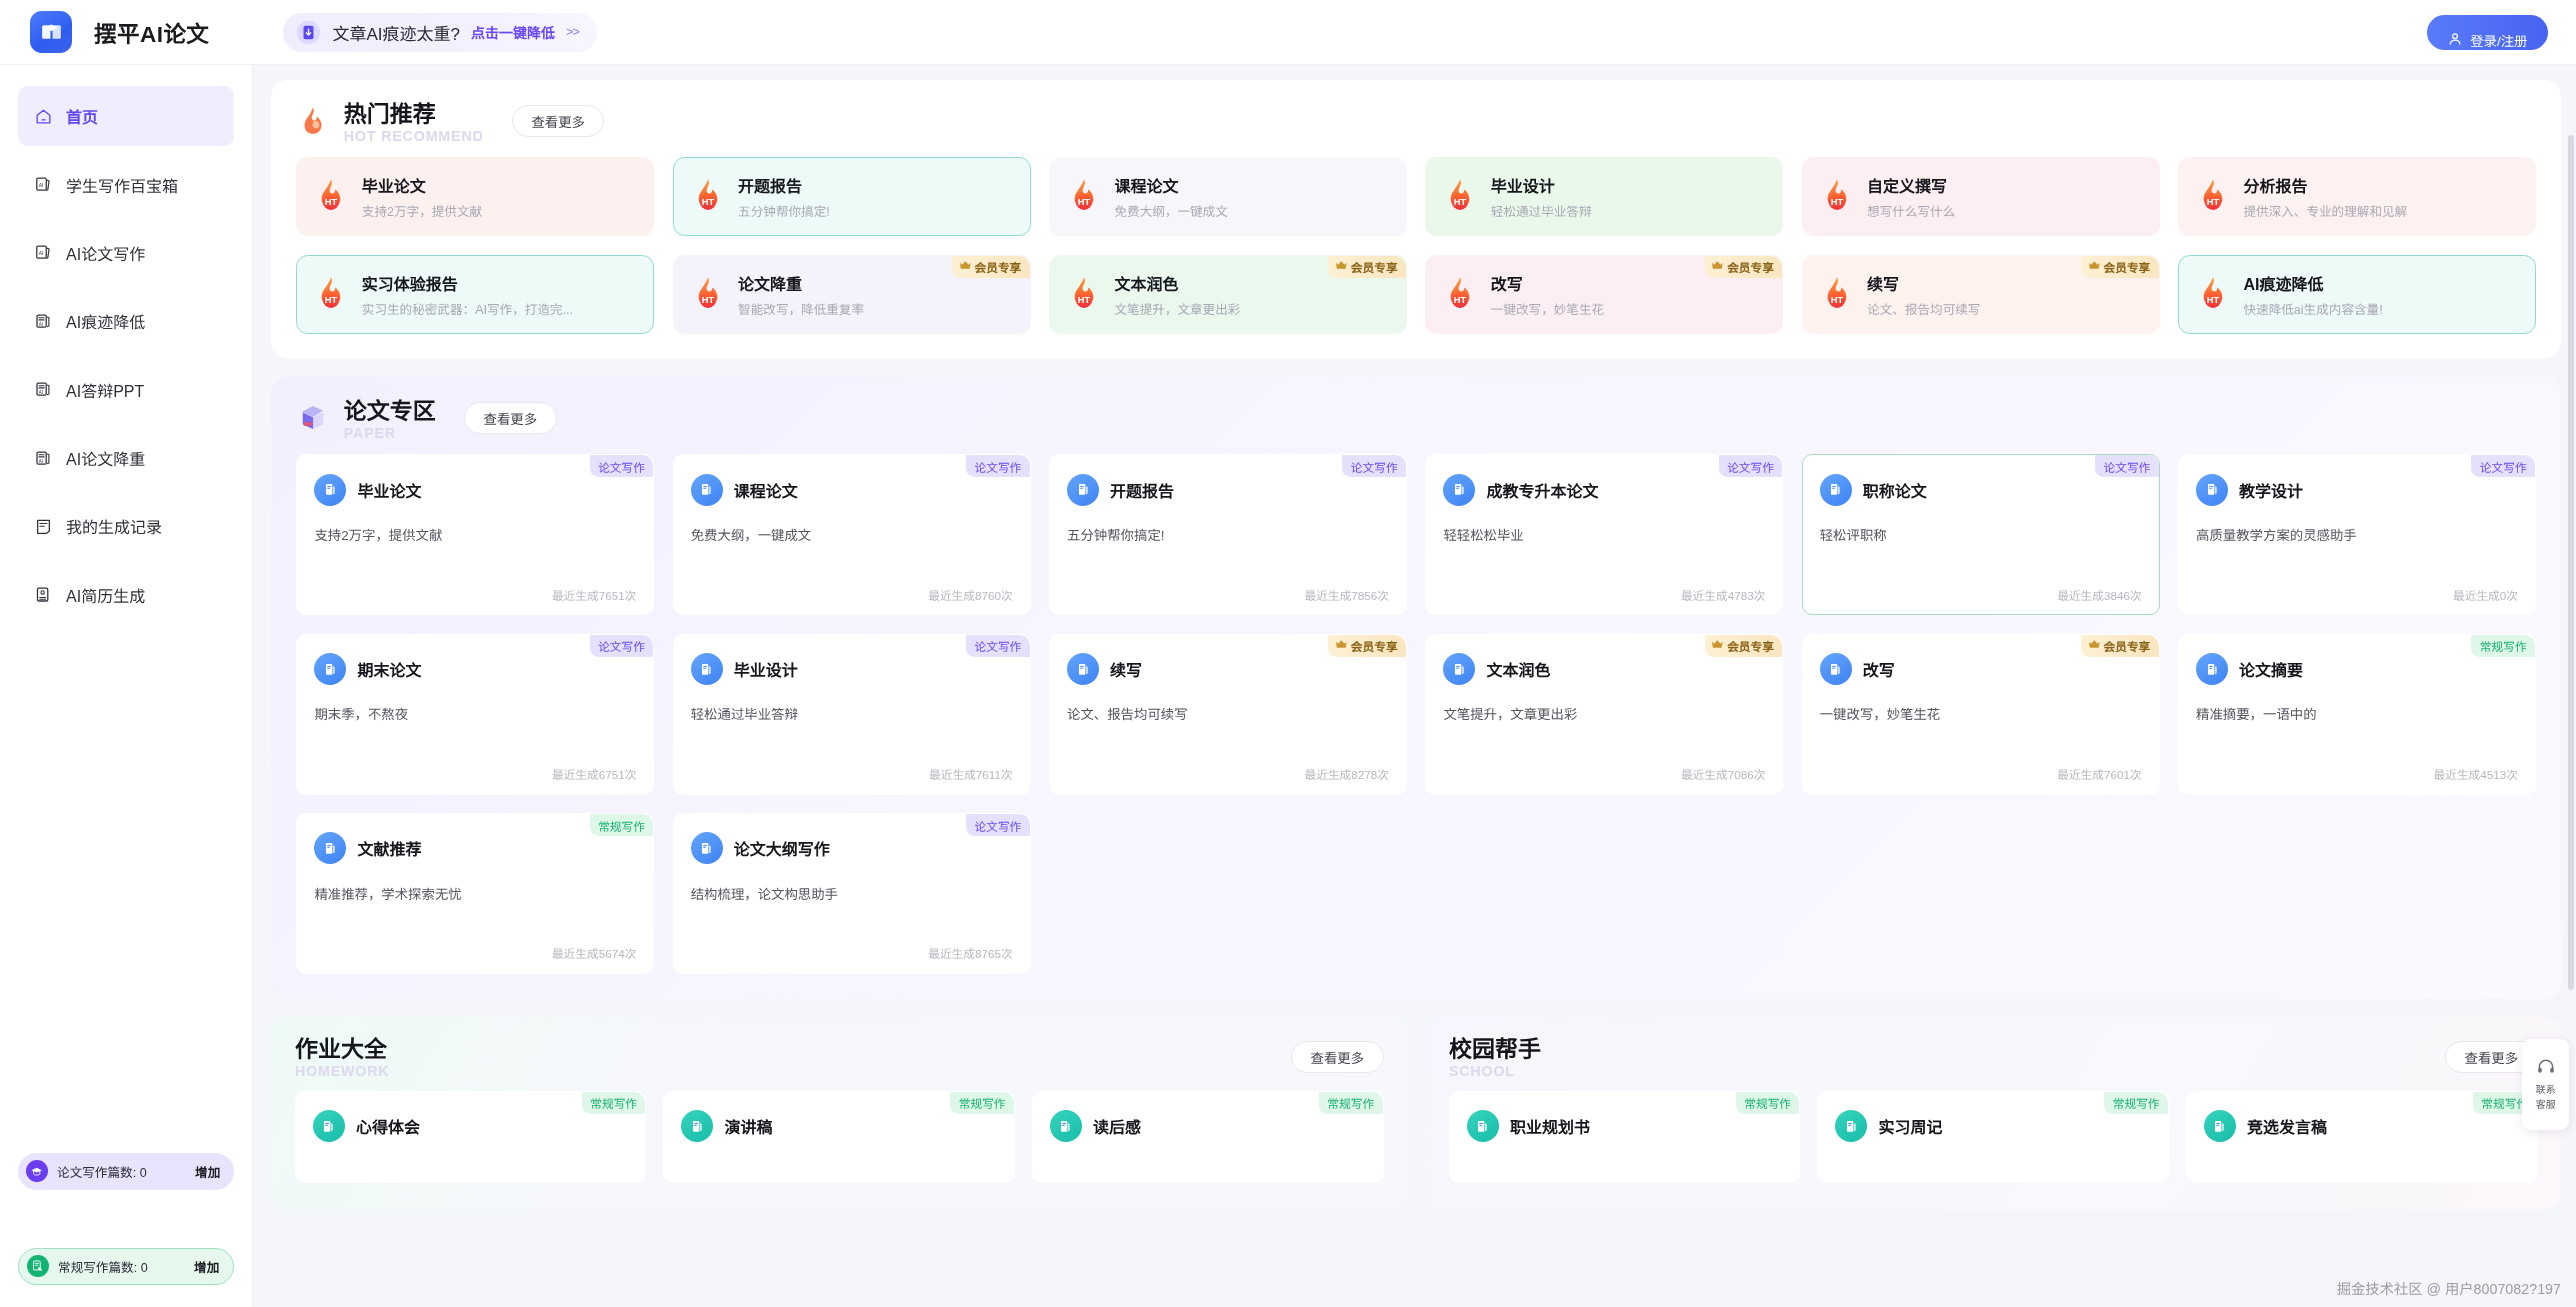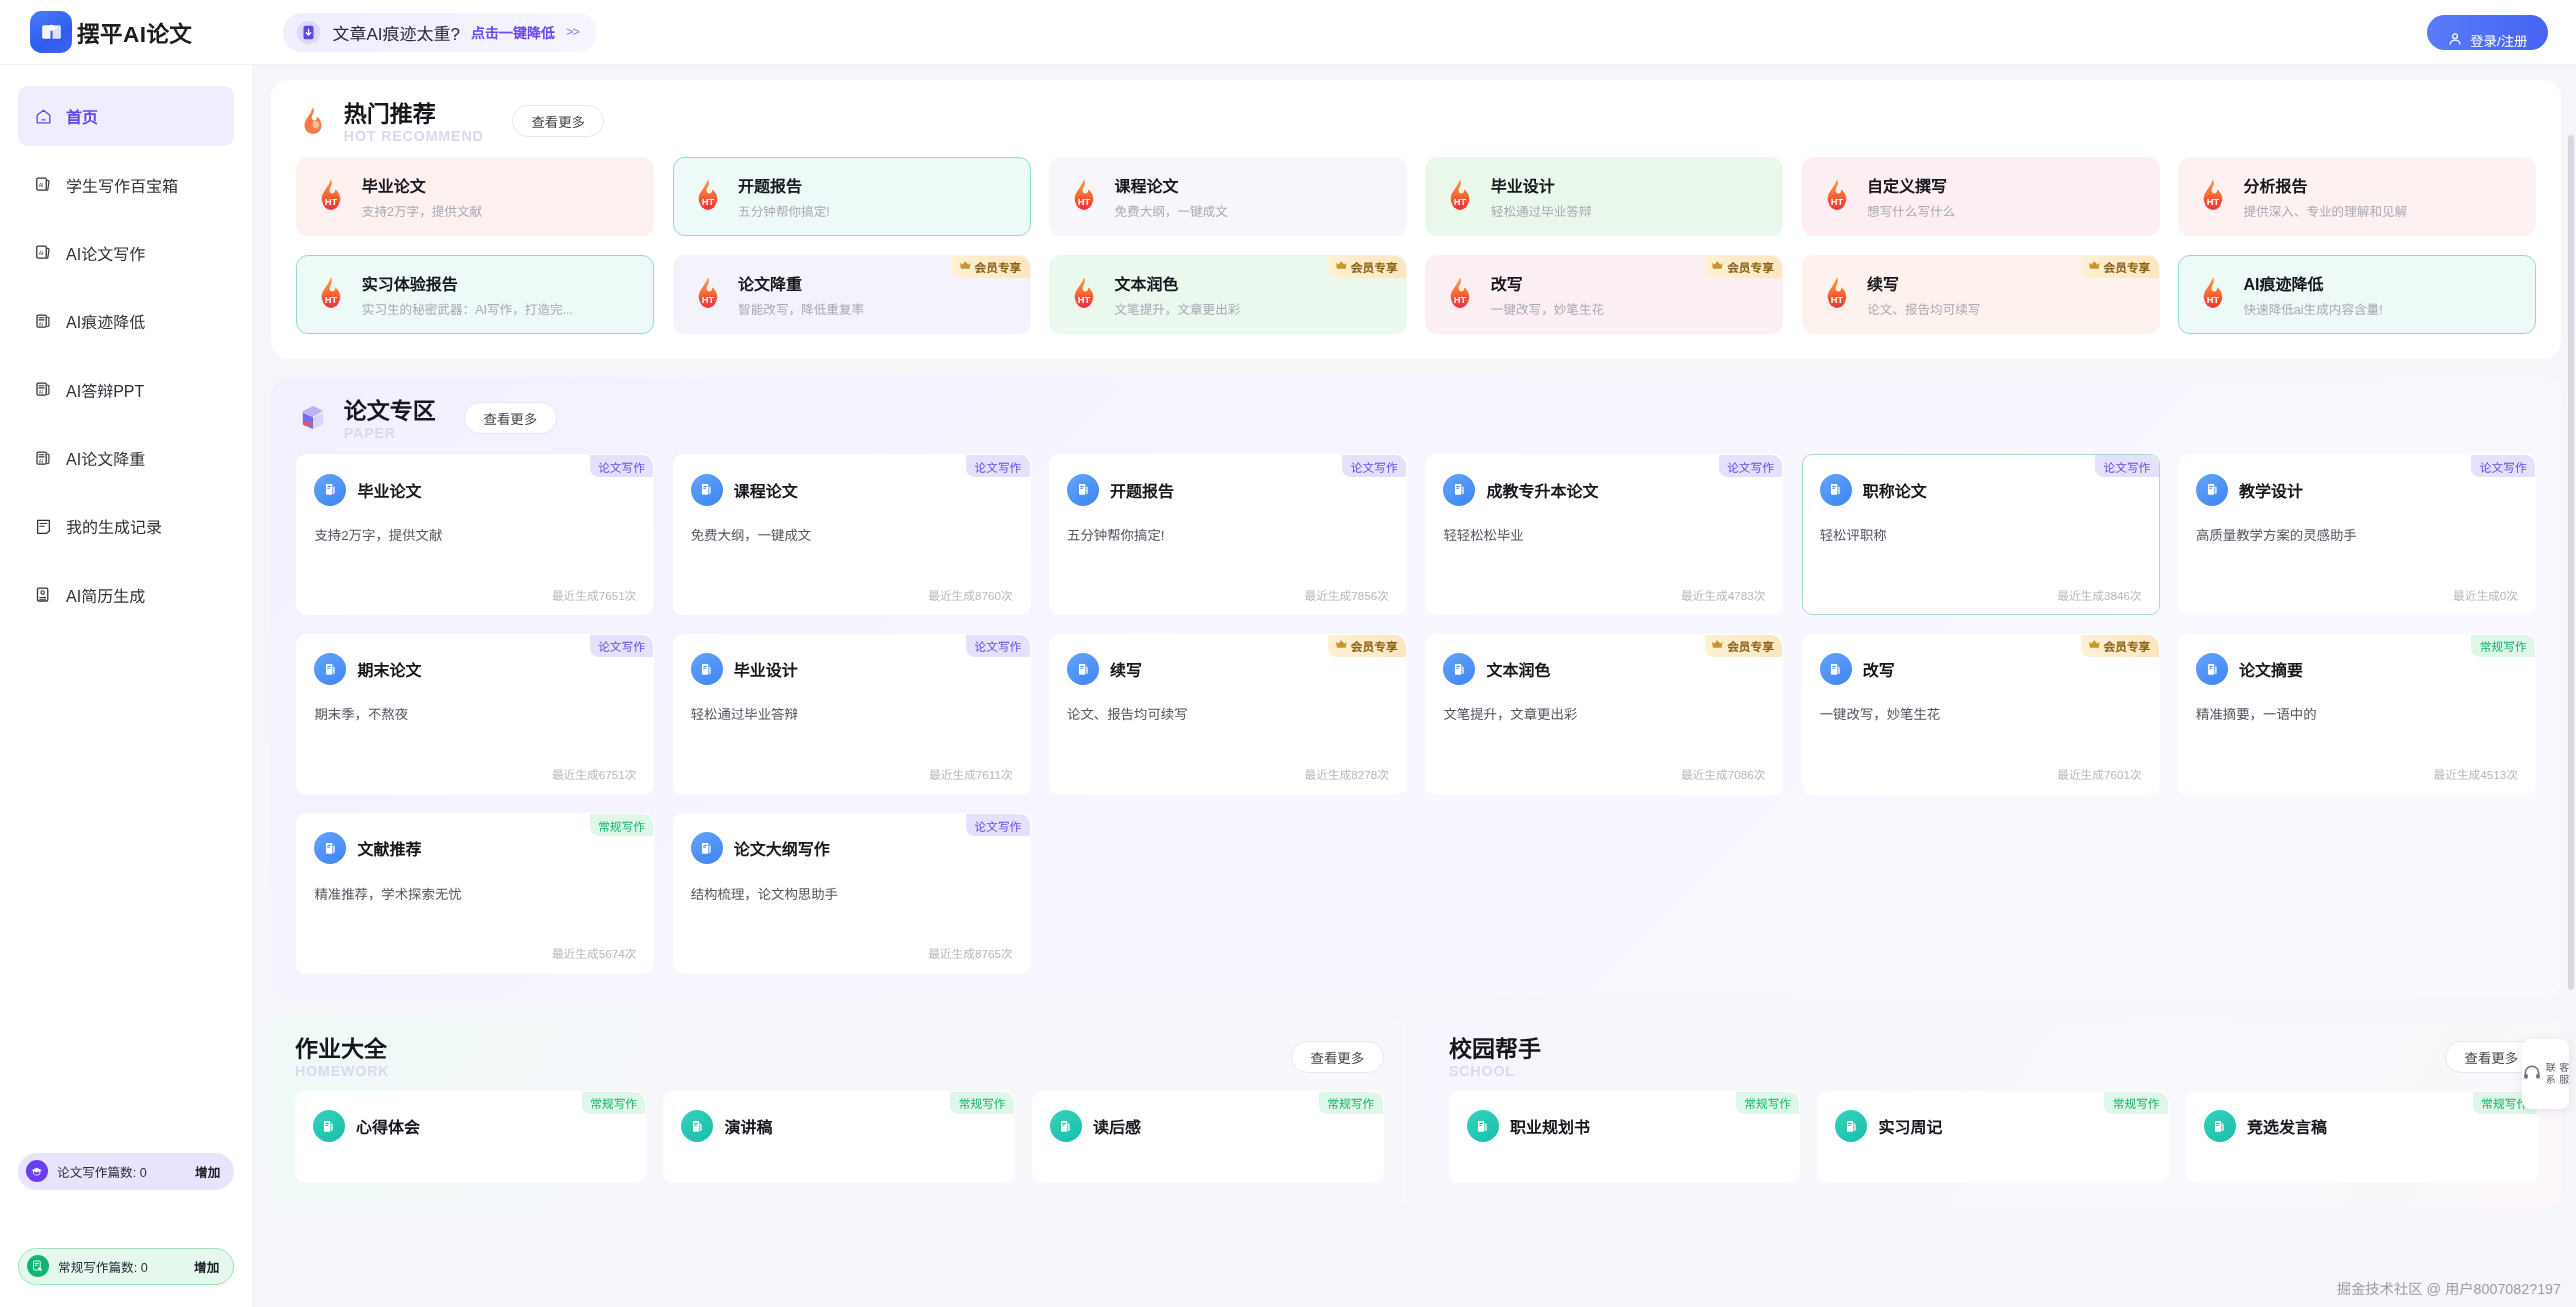--- a/index.html
+++ b/index.html
@@ -11,21 +11,21 @@
     overflow: hidden;
   }
   .app { position: relative; width: 2576px; height: 1308px; display: flex; flex-direction: column; }
 
   
   .topbar {
     height: 65px; background: #ffffff; display: flex; align-items: center;
     padding: 0 28.5px 0 30px; flex: 0 0 65px; position: relative; z-index: 30;
     border-bottom: 0.8px solid #eef0f5;
   }
-  .brand { display: flex; align-items: center; gap: 5px; width: 193px; }
+  .brand { display: flex; align-items: center; gap: 22px; width: 193px; }
   .brand-logo {
     width: 42px; height: 42px; border-radius: 11.7px;
     background: linear-gradient(150deg,#4b7dfb 0%,#2f5cf0 60%,#3e63ef 100%);
     display: flex; align-items: center; justify-content: center;
   }
   .brand-logo svg { width: 25px; height: 25px; }
   .brand-name { font-size: 22.6px; font-weight: 800; color: #1a1a1f; letter-spacing: 0.4px; white-space: nowrap; }
 
   .promo {
     margin-left: 60px; height: 39px; display: flex; align-items: center; gap: 11px;
@@ -148,23 +148,23 @@
   
   .bottom-row { display: grid; grid-template-columns: 1fr 1fr; gap: 18.4px; }
   .panel-hw { background: linear-gradient(120deg,#eefaf6 0%,#f6f7fb 35%,#f8f8fc 100%); }
   .panel-sch { background: linear-gradient(120deg,#f7f5fd 0%,#f8f8fc 45%,#fbf7fb 100%); }
   .bottom-row .panel { padding: 20px 23.5px 22px; min-height: 193px; }
   .bottom-head { display: flex; align-items: flex-start; }
   .bottom-head .more-btn { margin-left: auto; }
   .hw-grid { display: grid; grid-template-columns: repeat(3, 1fr); gap: 17px; margin-top: 11.7px; }
 
   .contact {
-    position: absolute; right: 6.7px; top: 974px; width: 47px; height: 70px;
+    position: absolute; right: 6.7px; top: 974px; width: 47px; height: 91px;
     background: #fff; border-radius: 8.4px; box-shadow: 0 1.7px 10px rgba(40,40,70,.10);
-    display: flex; align-items: center; justify-content: center;
+    display: flex; flex-direction: column; align-items: center; justify-content: center;
     gap: 3.4px; cursor: pointer; z-index: 20;
   }
   .contact svg { width: 20px; height: 20px; }
   .contact-t { font-size: 10px; color: #5a5a66; line-height: 1.25; text-align: center; }
 
   .watermark {
     position: absolute; right: 15px; bottom: 10px; font-size: 14.3px;
     color: #8d8d99; opacity: .85; white-space: nowrap; z-index: 25;
   }
   .scrollbar {

